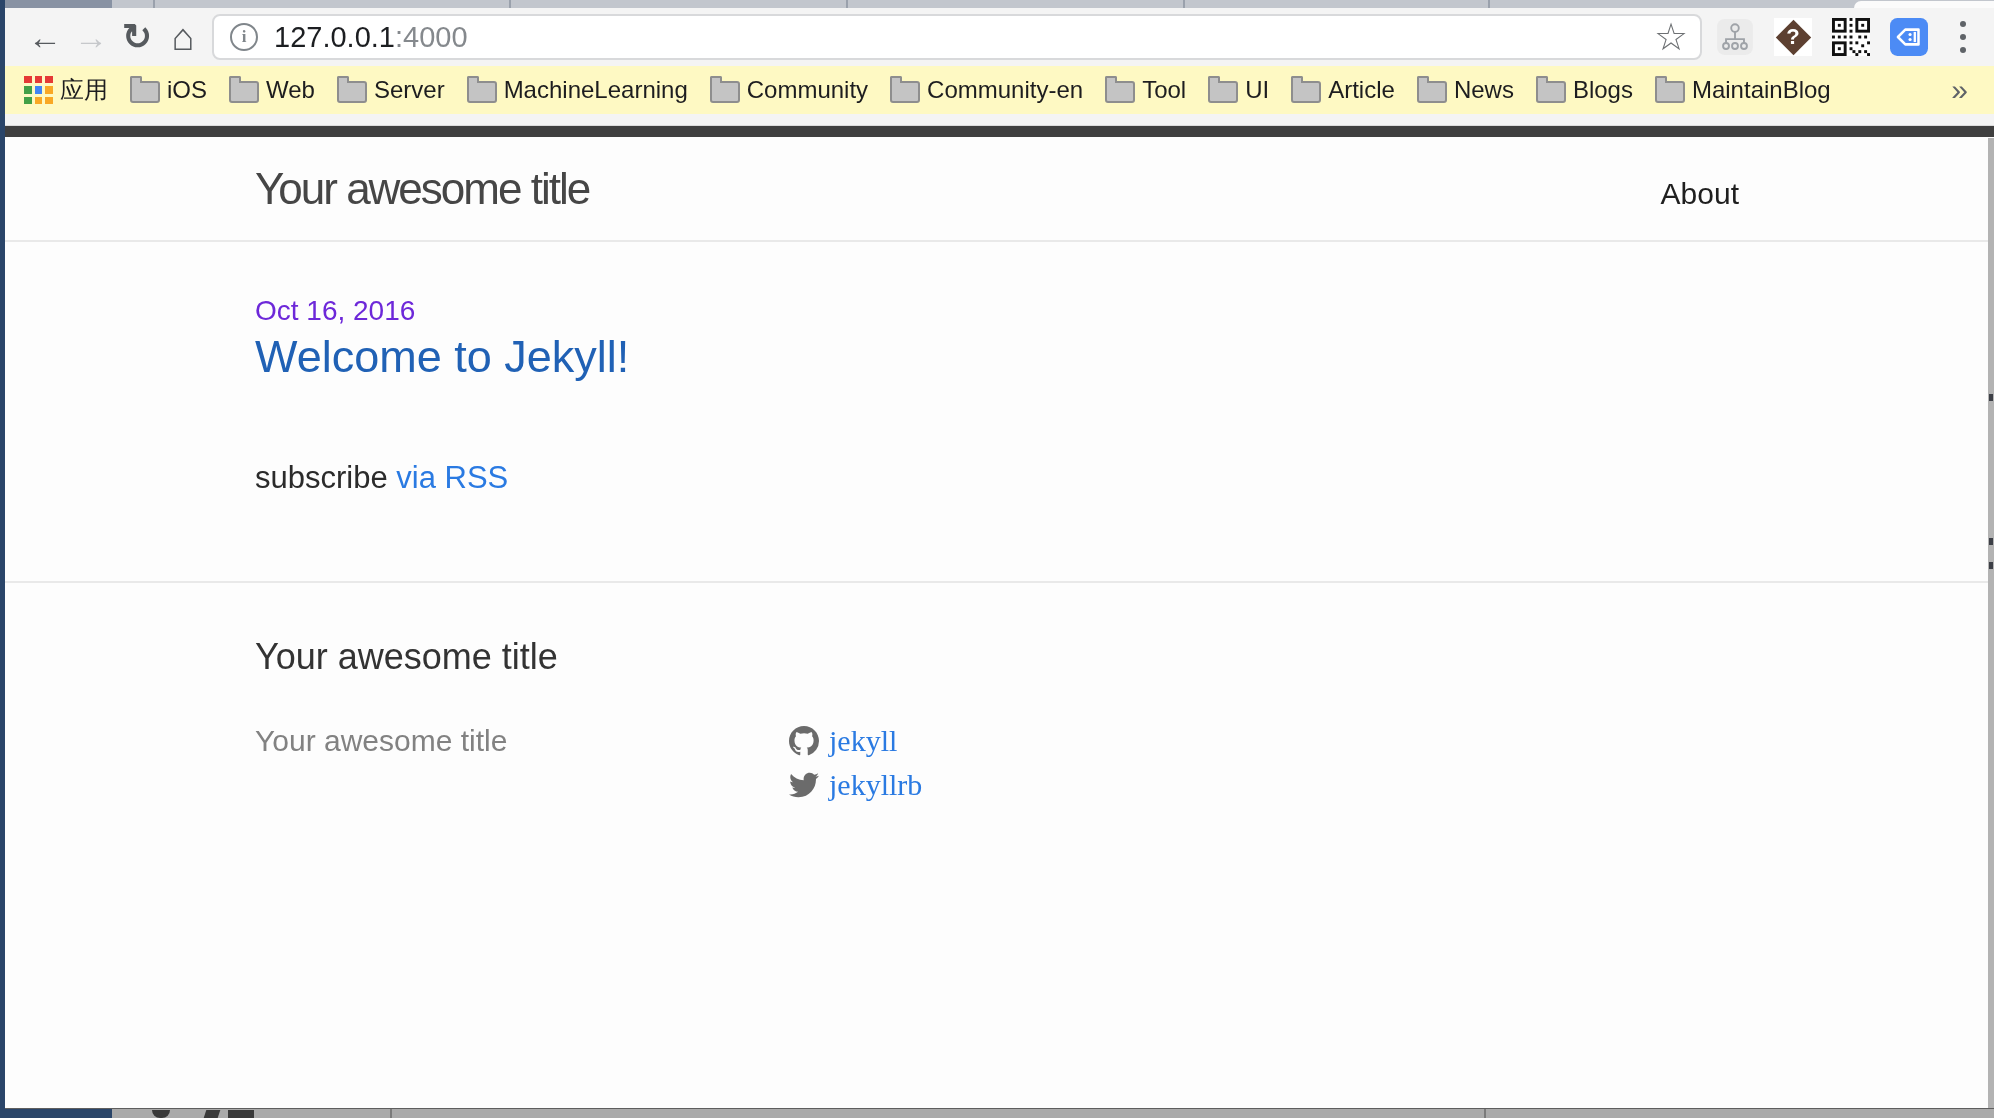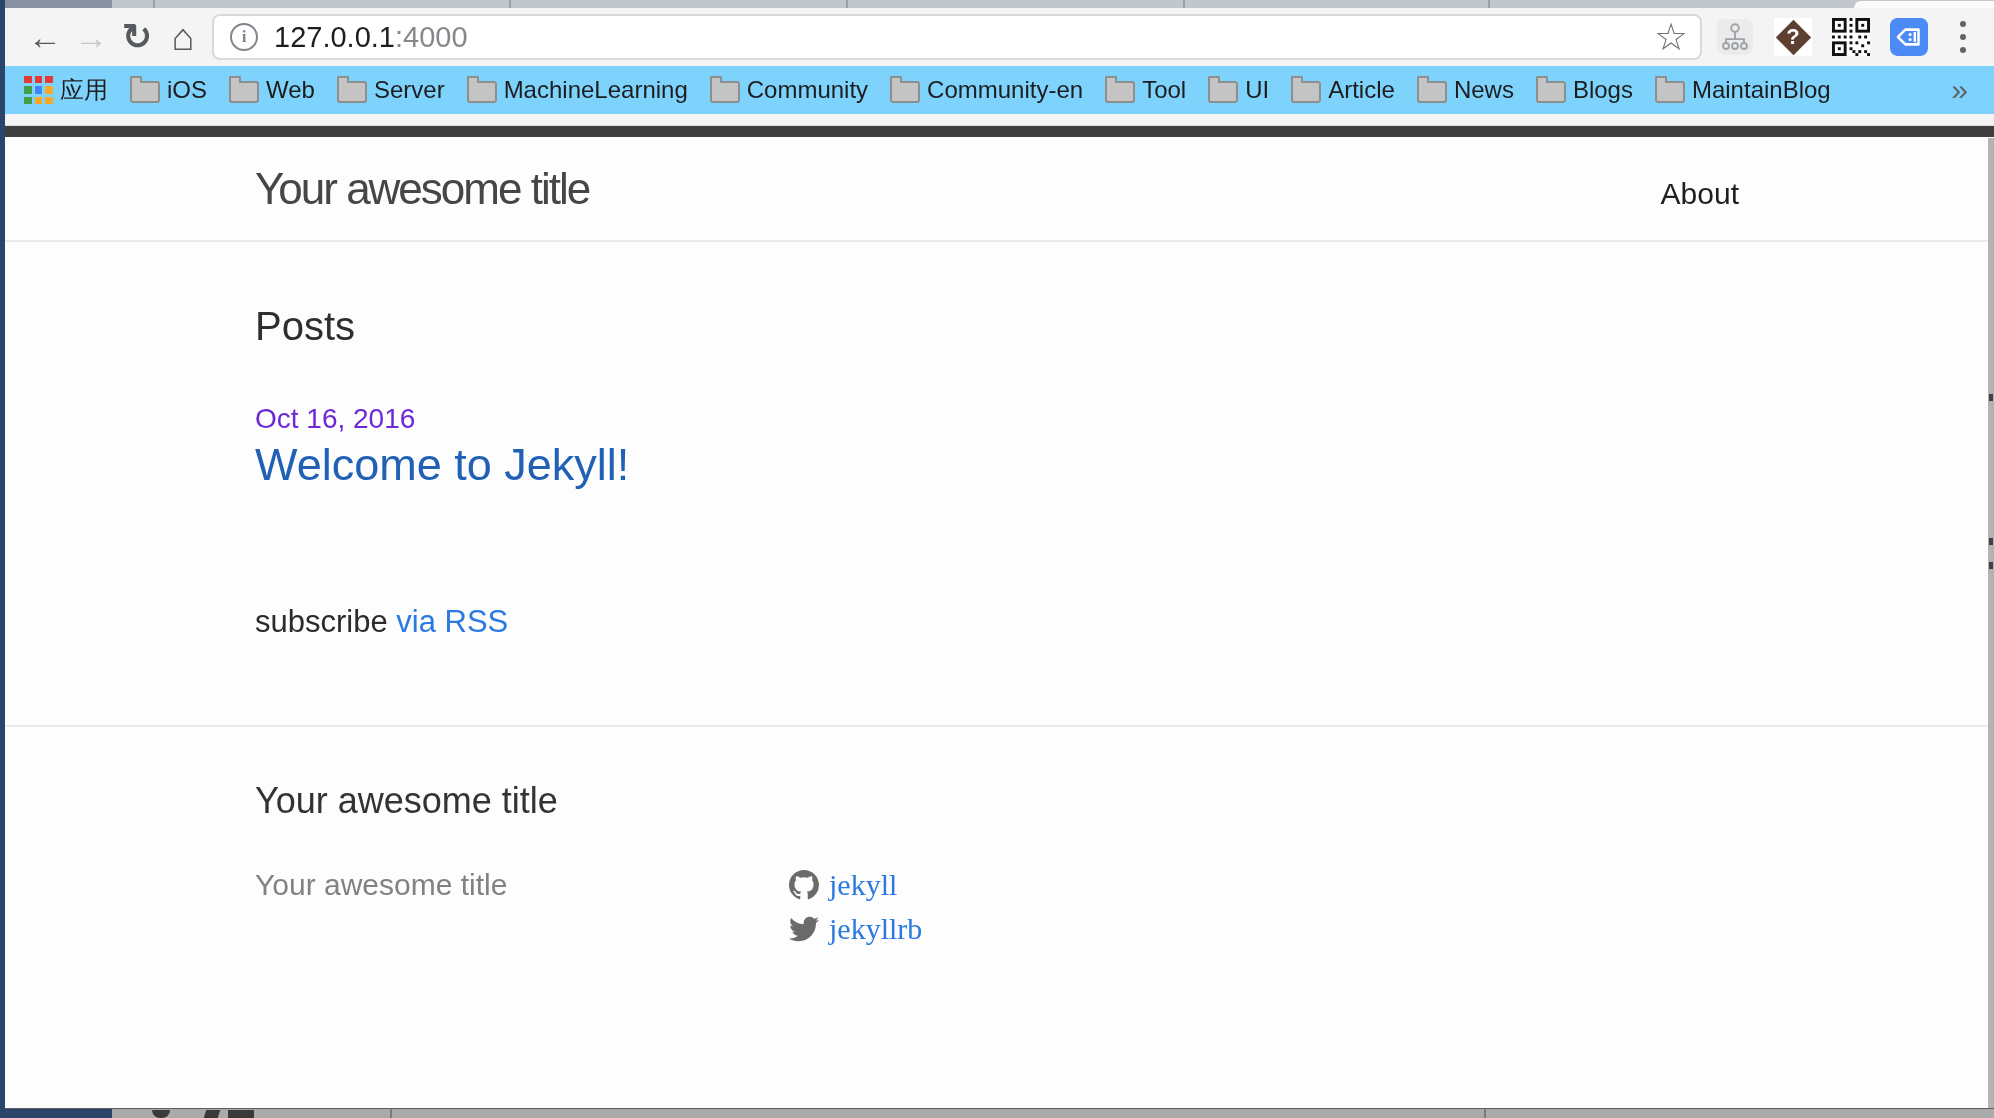--- a/index.html
+++ b/index.html
@@ -34,21 +34,21 @@
   .star{margin-left:auto;font-size:38px;color:#6d7073;line-height:1;}
   .ext{display:flex;align-items:center;gap:20px;flex:0 0 auto;}
   .ext-icon{width:38px;height:38px;flex:0 0 auto;position:relative;}
   .diamond-wrap{background:#fff;display:flex;align-items:center;justify-content:center;}
   .diamond{width:25px;height:25px;background:#5d4031;transform:rotate(45deg);}
   .diamond-q{position:absolute;left:0;top:0;width:38px;height:38px;display:flex;align-items:center;
     justify-content:center;color:#fff;font-weight:bold;font-size:22px;}
   .menu-dots{display:flex;flex-direction:column;gap:7px;align-items:center;padding:0 12px;}
   .menu-dots i{width:6px;height:6px;border-radius:50%;background:#5f6368;}
   
-  .bookmarks{height:48px;background:#7dd3fc;display:flex;align-items:center;padding:0 26px 0 24px;
+  .bookmarks{height:48px;background:#fef9c3;display:flex;align-items:center;padding:0 26px 0 24px;
     gap:22px;font-size:24px;color:#1d1d1f;font-weight:500;white-space:nowrap;}
   .bm{display:flex;align-items:center;gap:7px;flex:0 0 auto;}
   .apps-grid{width:29px;height:29px;display:grid;grid-template-columns:repeat(3,1fr);
     grid-template-rows:repeat(3,1fr);gap:3px;}
   .folder{position:relative;width:30px;height:22px;background:#c4c4c4;border:2px solid #8e8e8e;
     border-radius:2px 3px 3px 3px;box-sizing:border-box;margin-top:4px;}
   .folder::before{content:"";position:absolute;top:-7px;left:-2px;width:12px;height:7px;
     background:#c4c4c4;border:2px solid #8e8e8e;border-bottom:none;border-radius:2px 2px 0 0;box-sizing:border-box;}
   .bm-overflow{margin-left:auto;font-size:30px;color:#5f6368;font-weight:400;}
   .chrome-gap{height:12px;background:#f4f4f4;border-bottom:1px solid #dcdcdc;box-sizing:border-box;}
@@ -56,21 +56,21 @@
   
   .page{height:860px;background:#fdfdfd;border-radius:0 0 10px 10px;overflow:hidden;}
   .wrapper{width:1484px;margin:0 auto;}
   .site-header{height:103px;border-bottom:2px solid #e9e9e9;}
   .site-header .wrapper{display:flex;justify-content:space-between;align-items:baseline;padding-top:24px;box-sizing:border-box;}
   .site-title{font-size:44px;font-weight:300;letter-spacing:-2px;color:#464646;line-height:56px;}
   .nav-about{font-size:30px;color:#1f1f1f;line-height:56px;}
   .posts-heading{margin:60px 0 0;font-size:40px;font-weight:400;color:#2e2e2e;line-height:48px;}
   .post-date{margin-top:52px;font-size:28px;color:#6d28d9;line-height:34px;}
   .post-title{margin-top:6px;font-size:45px;line-height:58px;color:#2061b5;font-weight:400;}
-  .subscribe{margin-top:108px;font-size:31px;color:#2b2b2b;line-height:40px;}
+  .subscribe{margin-top:72px;font-size:31px;color:#2b2b2b;line-height:40px;}
   .rss-link{color:#2a7ae2;}
   
   .site-footer{margin-top:83px;border-top:2px solid #e9e9e9;padding-top:52px;}
   .footer-heading{font-size:36px;font-weight:400;color:#333;line-height:44px;margin:0 0 40px;}
   .footer-cols{display:flex;}
   .fcol-1{width:534px;}
   .fcol-2{width:302px;font-family:Liberation Serif, serif;}
   .fcol-3{width:648px;}
   .contact-line{font-size:30px;line-height:44px;color:#828282;}
   .email{color:#2a7ae2;}
@@ -270,21 +270,20 @@
 
   <header class="site-header">
     <div class="wrapper">
       <a class="site-title">Your awesome title</a>
       <a class="nav-about">About</a>
     </div>
   </header>
 
   <main>
     <div class="wrapper">
-      <h1 class="posts-heading">Posts</h1>
 
       <div>
         <div class="post-date">Oct 16, 2016</div>
         <a class="post-title">Welcome to Jekyll!</a>
       </div>
 
       <p class="subscribe"><span>subscribe</span>
         <a class="rss-link">via RSS</a></p>
     </div>
   </main>

